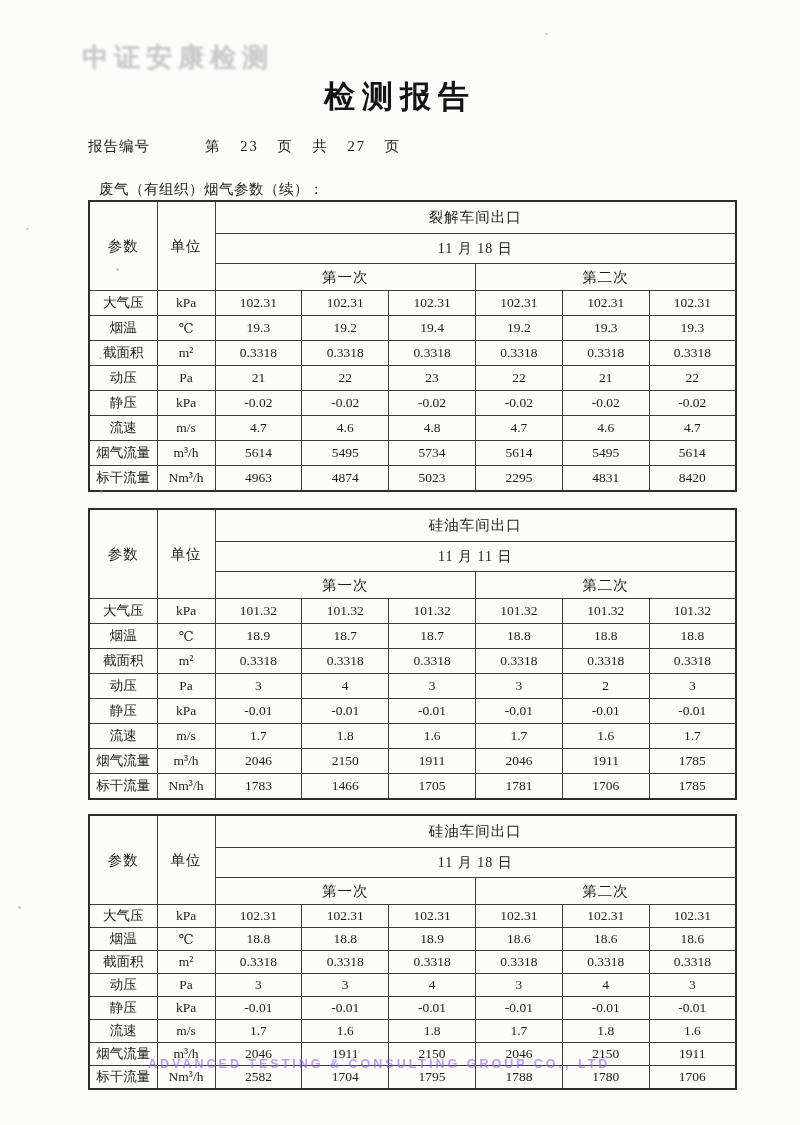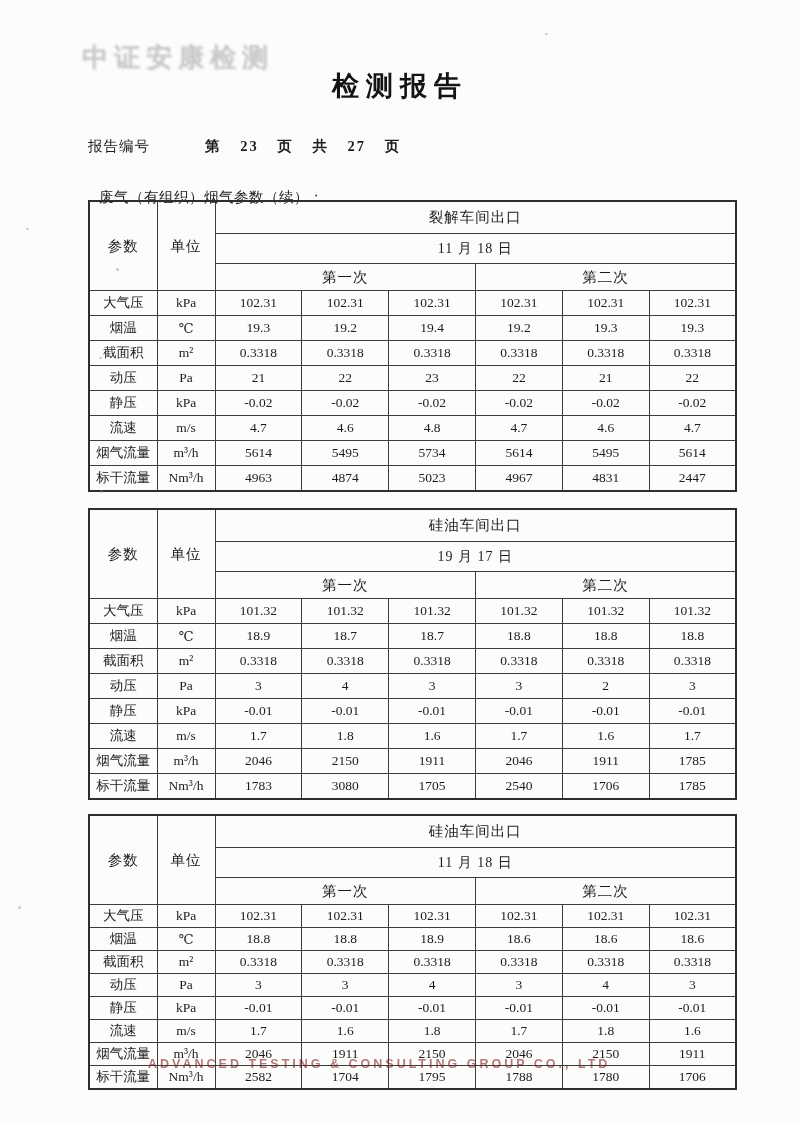--- a/index.html
+++ b/index.html
@@ -8,32 +8,32 @@
     background:#fcfcfa;overflow:hidden;color:#1c1c1c;
     font-family:"Liberation Serif","DejaVu Serif",serif;
   }
   
   .logo{
     position:absolute;left:82px;top:40px;font-size:26px;font-weight:700;
     letter-spacing:6px;color:#8f9296;opacity:.48;filter:blur(.8px);
     text-shadow:1px 1px 0 rgba(140,140,140,.4);white-space:nowrap;
   }
   .title{
-    position:absolute;top:68px;left:0;width:100%;margin:0;text-align:center;
-    font-size:27px;font-weight:700;letter-spacing:7px;color:#141414;
+    position:absolute;top:76px;left:0;width:100%;margin:0;text-align:center;
+    font-size:31px;font-weight:700;letter-spacing:7px;color:#141414;
   }
   .report-row{
     position:absolute;top:137px;left:88px;width:650px;
     font-size:14.5px;display:flex;align-items:baseline;white-space:nowrap;
   }
   .report-label{width:117px;letter-spacing:1px;font-family:Liberation Mono, monospace;}
   .report-number{flex:1 1 auto;letter-spacing:.5px;}
-  .page-info{word-spacing:13px;letter-spacing:2px;font-weight:bold;}
+  .page-info{word-spacing:13px;letter-spacing:2px;}
   .section-title{
-    position:absolute;top:188px;left:99px;font-size:14.5px;letter-spacing:.5px;
+    position:absolute;top:180px;left:99px;font-size:14.5px;letter-spacing:.5px;
   }
   .tables-wrap{position:absolute;top:200px;left:88px;width:649px;}
   table.data-table{
     border-collapse:collapse;table-layout:fixed;width:649px;
     border:2px solid #2e2e2e;
   }
   table.data-table td{
     border:1px solid #3c3c3c;text-align:center;vertical-align:middle;
     padding:0;font-size:13.5px;color:#1c1c1c;overflow:hidden;
   }
@@ -43,21 +43,21 @@
   td.corner{font-size:14.5px;letter-spacing:1px;}
   .t-std tbody tr.data-row td{height:24px;}
   .t-short tbody tr.data-row td{height:22px;}
   .mb1{margin-bottom:16px;}
   .mb2{margin-bottom:14px;}
   
   .faded-line{
     position:absolute;top:1057px;left:148px;width:540px;
     font-family:"Liberation Sans","DejaVu Sans",sans-serif;
     font-size:12.5px;font-weight:700;letter-spacing:3px;
-    color:#7f1d1d;opacity:.6;filter:blur(.4px);white-space:nowrap;
+    color:#8b5cf6;opacity:.6;filter:blur(.4px);white-space:nowrap;
   }
   .website-line{
     position:absolute;top:1079px;left:104px;
     font-family:"Liberation Sans","DejaVu Sans",sans-serif;
     font-size:13.5px;color:#373737;white-space:nowrap;
   }
   .speck{position:absolute;background:#8a8a8a;opacity:.45;border-radius:50%;}
 </style>
 </head>
 <body>
@@ -170,23 +170,23 @@
             <td>5614</td>
             <td>5495</td>
             <td>5614</td>
           </tr>
           <tr class="data-row">
             <td>标干流量</td>
             <td>Nm³/h</td>
             <td>4963</td>
             <td>4874</td>
             <td>5023</td>
-            <td>4967</td>
+            <td>2295</td>
             <td>4831</td>
-            <td>2447</td>
+            <td>8420</td>
           </tr>
         </tbody>
     </table>
 
     <table class="data-table t-std mb2">
       <colgroup>
           <col style="width:68px">
           <col style="width:58px">
           <col>
           <col>
@@ -195,21 +195,21 @@
           <col>
           <col>
         </colgroup>
       <tbody>
         <tr class="hrow-location">
           <td class="corner" rowspan="3">参数</td>
           <td class="corner" rowspan="3">单位</td>
           <td colspan="6">硅油车间出口</td>
         </tr>
         <tr class="hrow-date">
-          <td colspan="6">19 月 17 日</td>
+          <td colspan="6">11 月 11 日</td>
         </tr>
         <tr class="hrow-run">
           <td colspan="3">第一次</td>
           <td colspan="3">第二次</td>
         </tr>
       <tr class="data-row">
             <td>大气压</td>
             <td>kPa</td>
             <td>101.32</td>
             <td>101.32</td>
@@ -275,23 +275,23 @@
             <td>2150</td>
             <td>1911</td>
             <td>2046</td>
             <td>1911</td>
             <td>1785</td>
           </tr>
           <tr class="data-row">
             <td>标干流量</td>
             <td>Nm³/h</td>
             <td>1783</td>
-            <td>3080</td>
+            <td>1466</td>
             <td>1705</td>
-            <td>2540</td>
+            <td>1781</td>
             <td>1706</td>
             <td>1785</td>
           </tr>
         </tbody>
     </table>
 
     <table class="data-table t-short">
       <colgroup>
           <col style="width:68px">
           <col style="width:58px">

